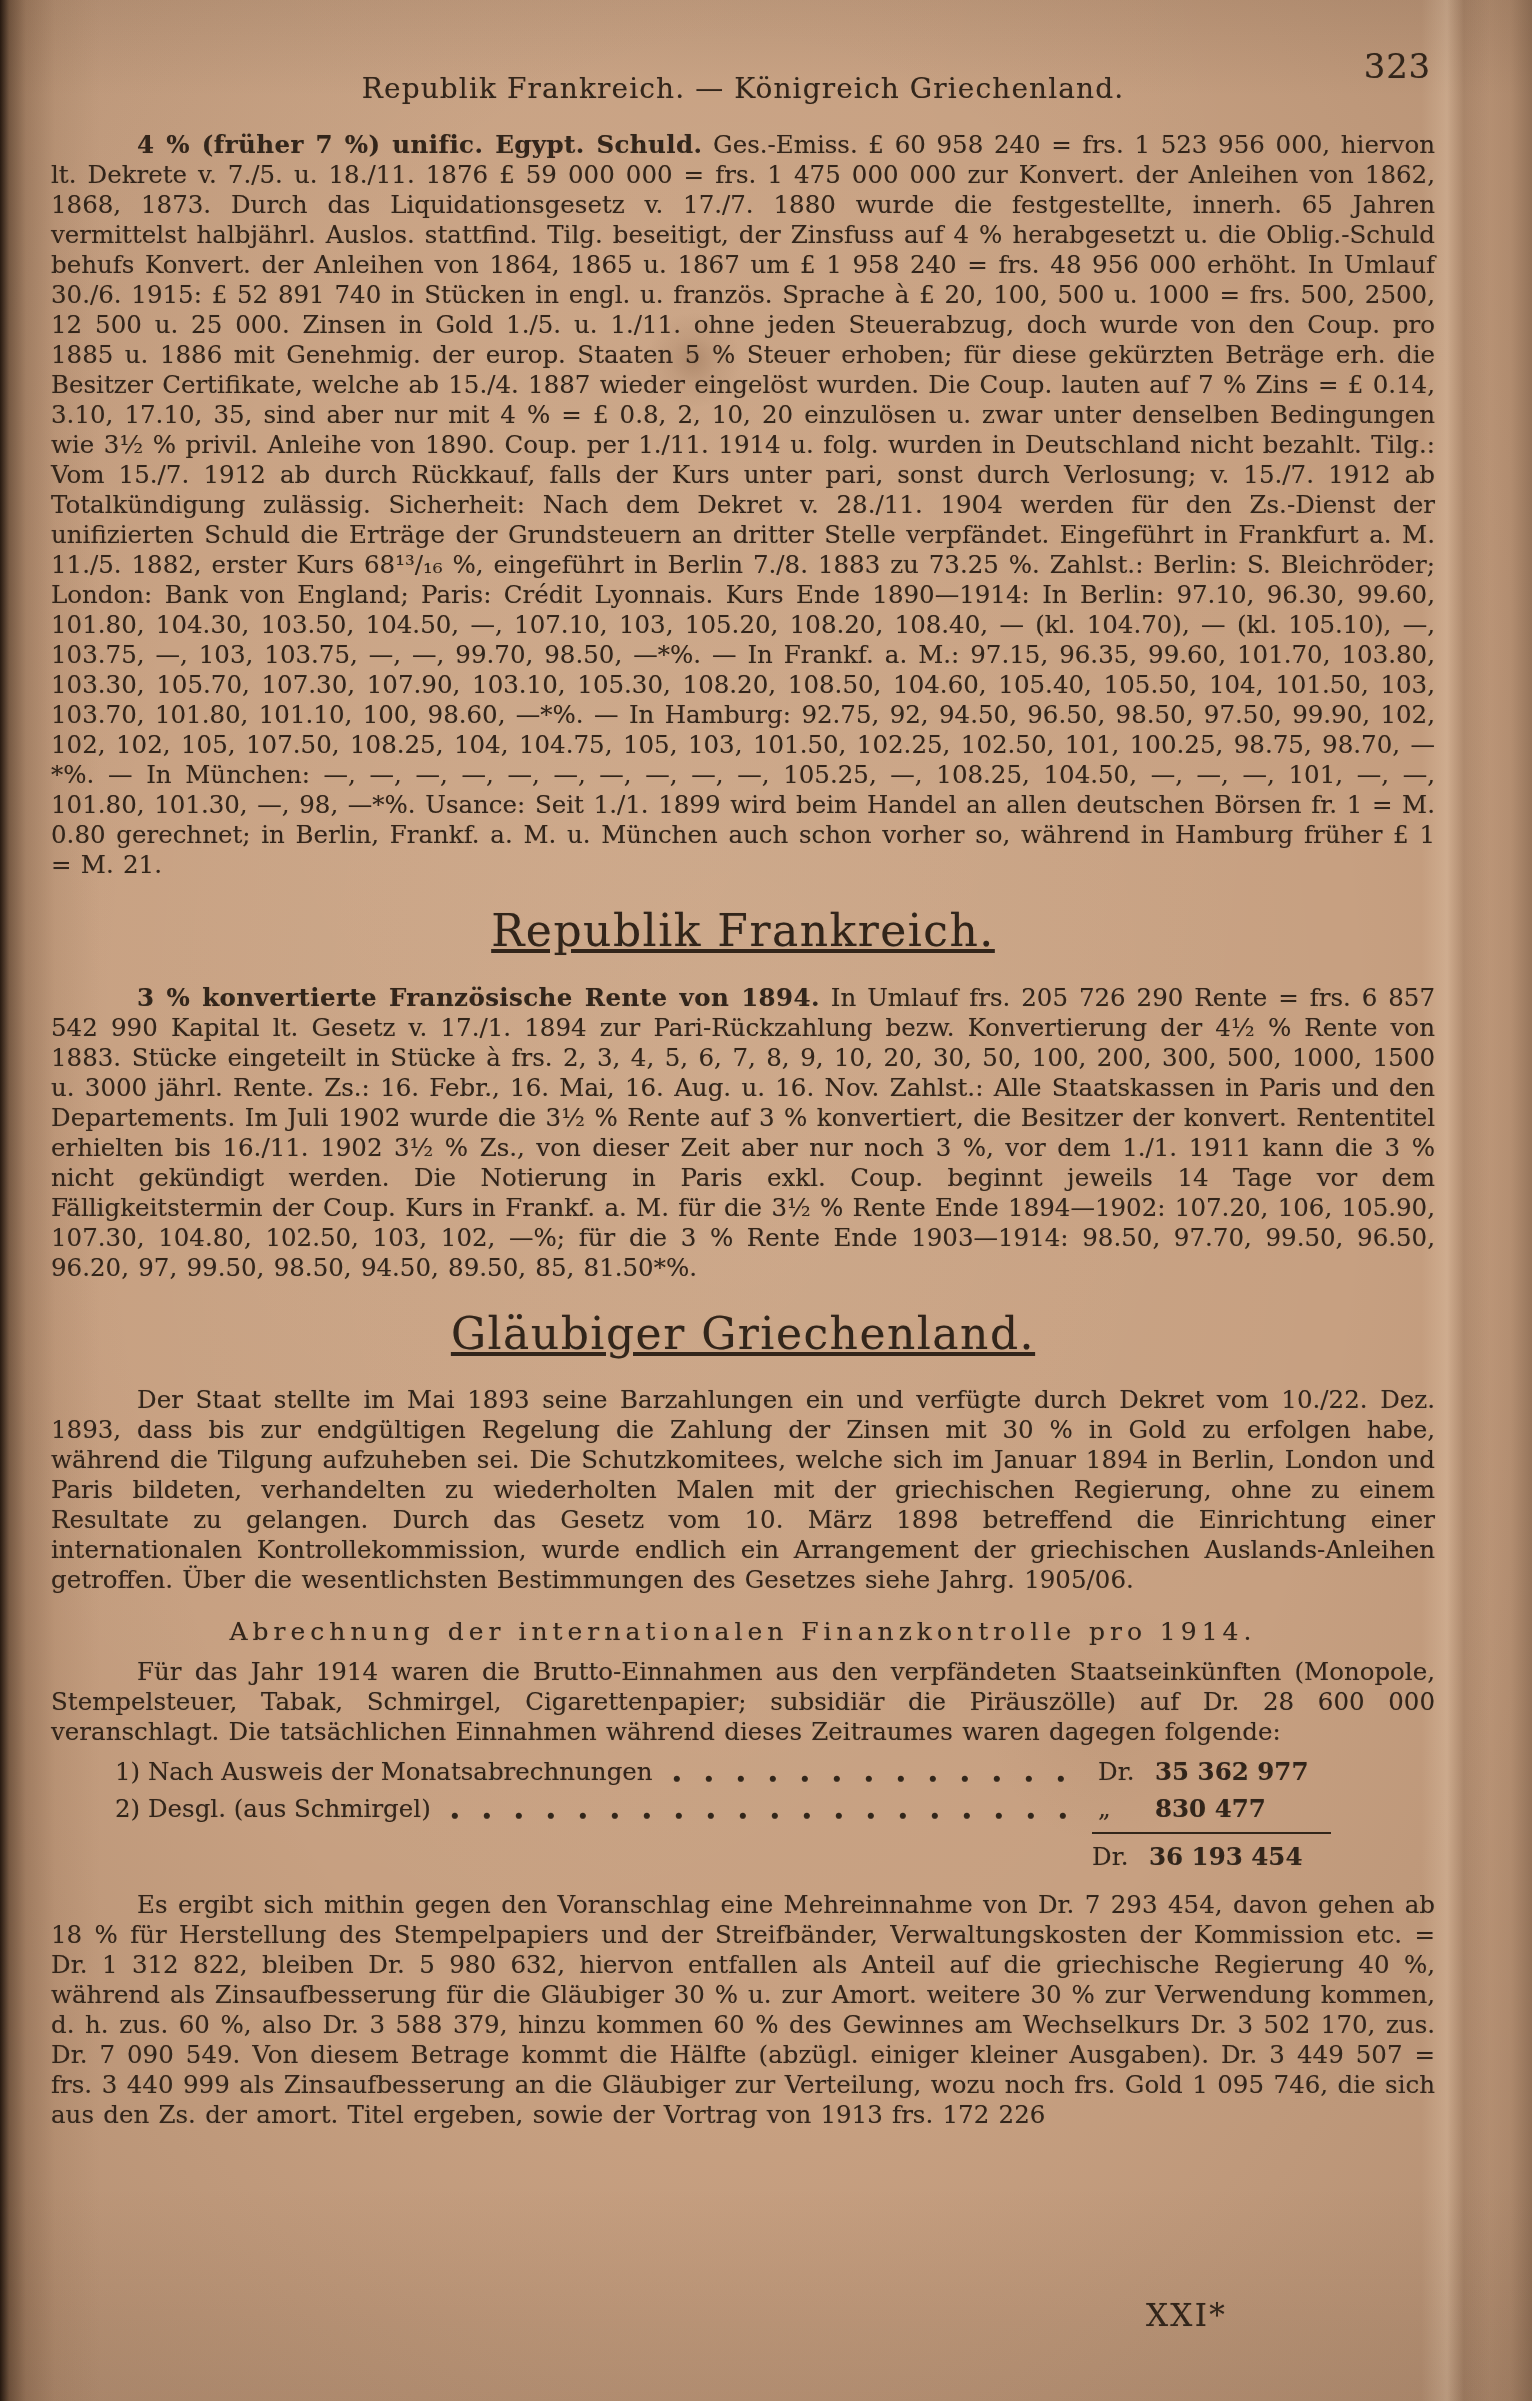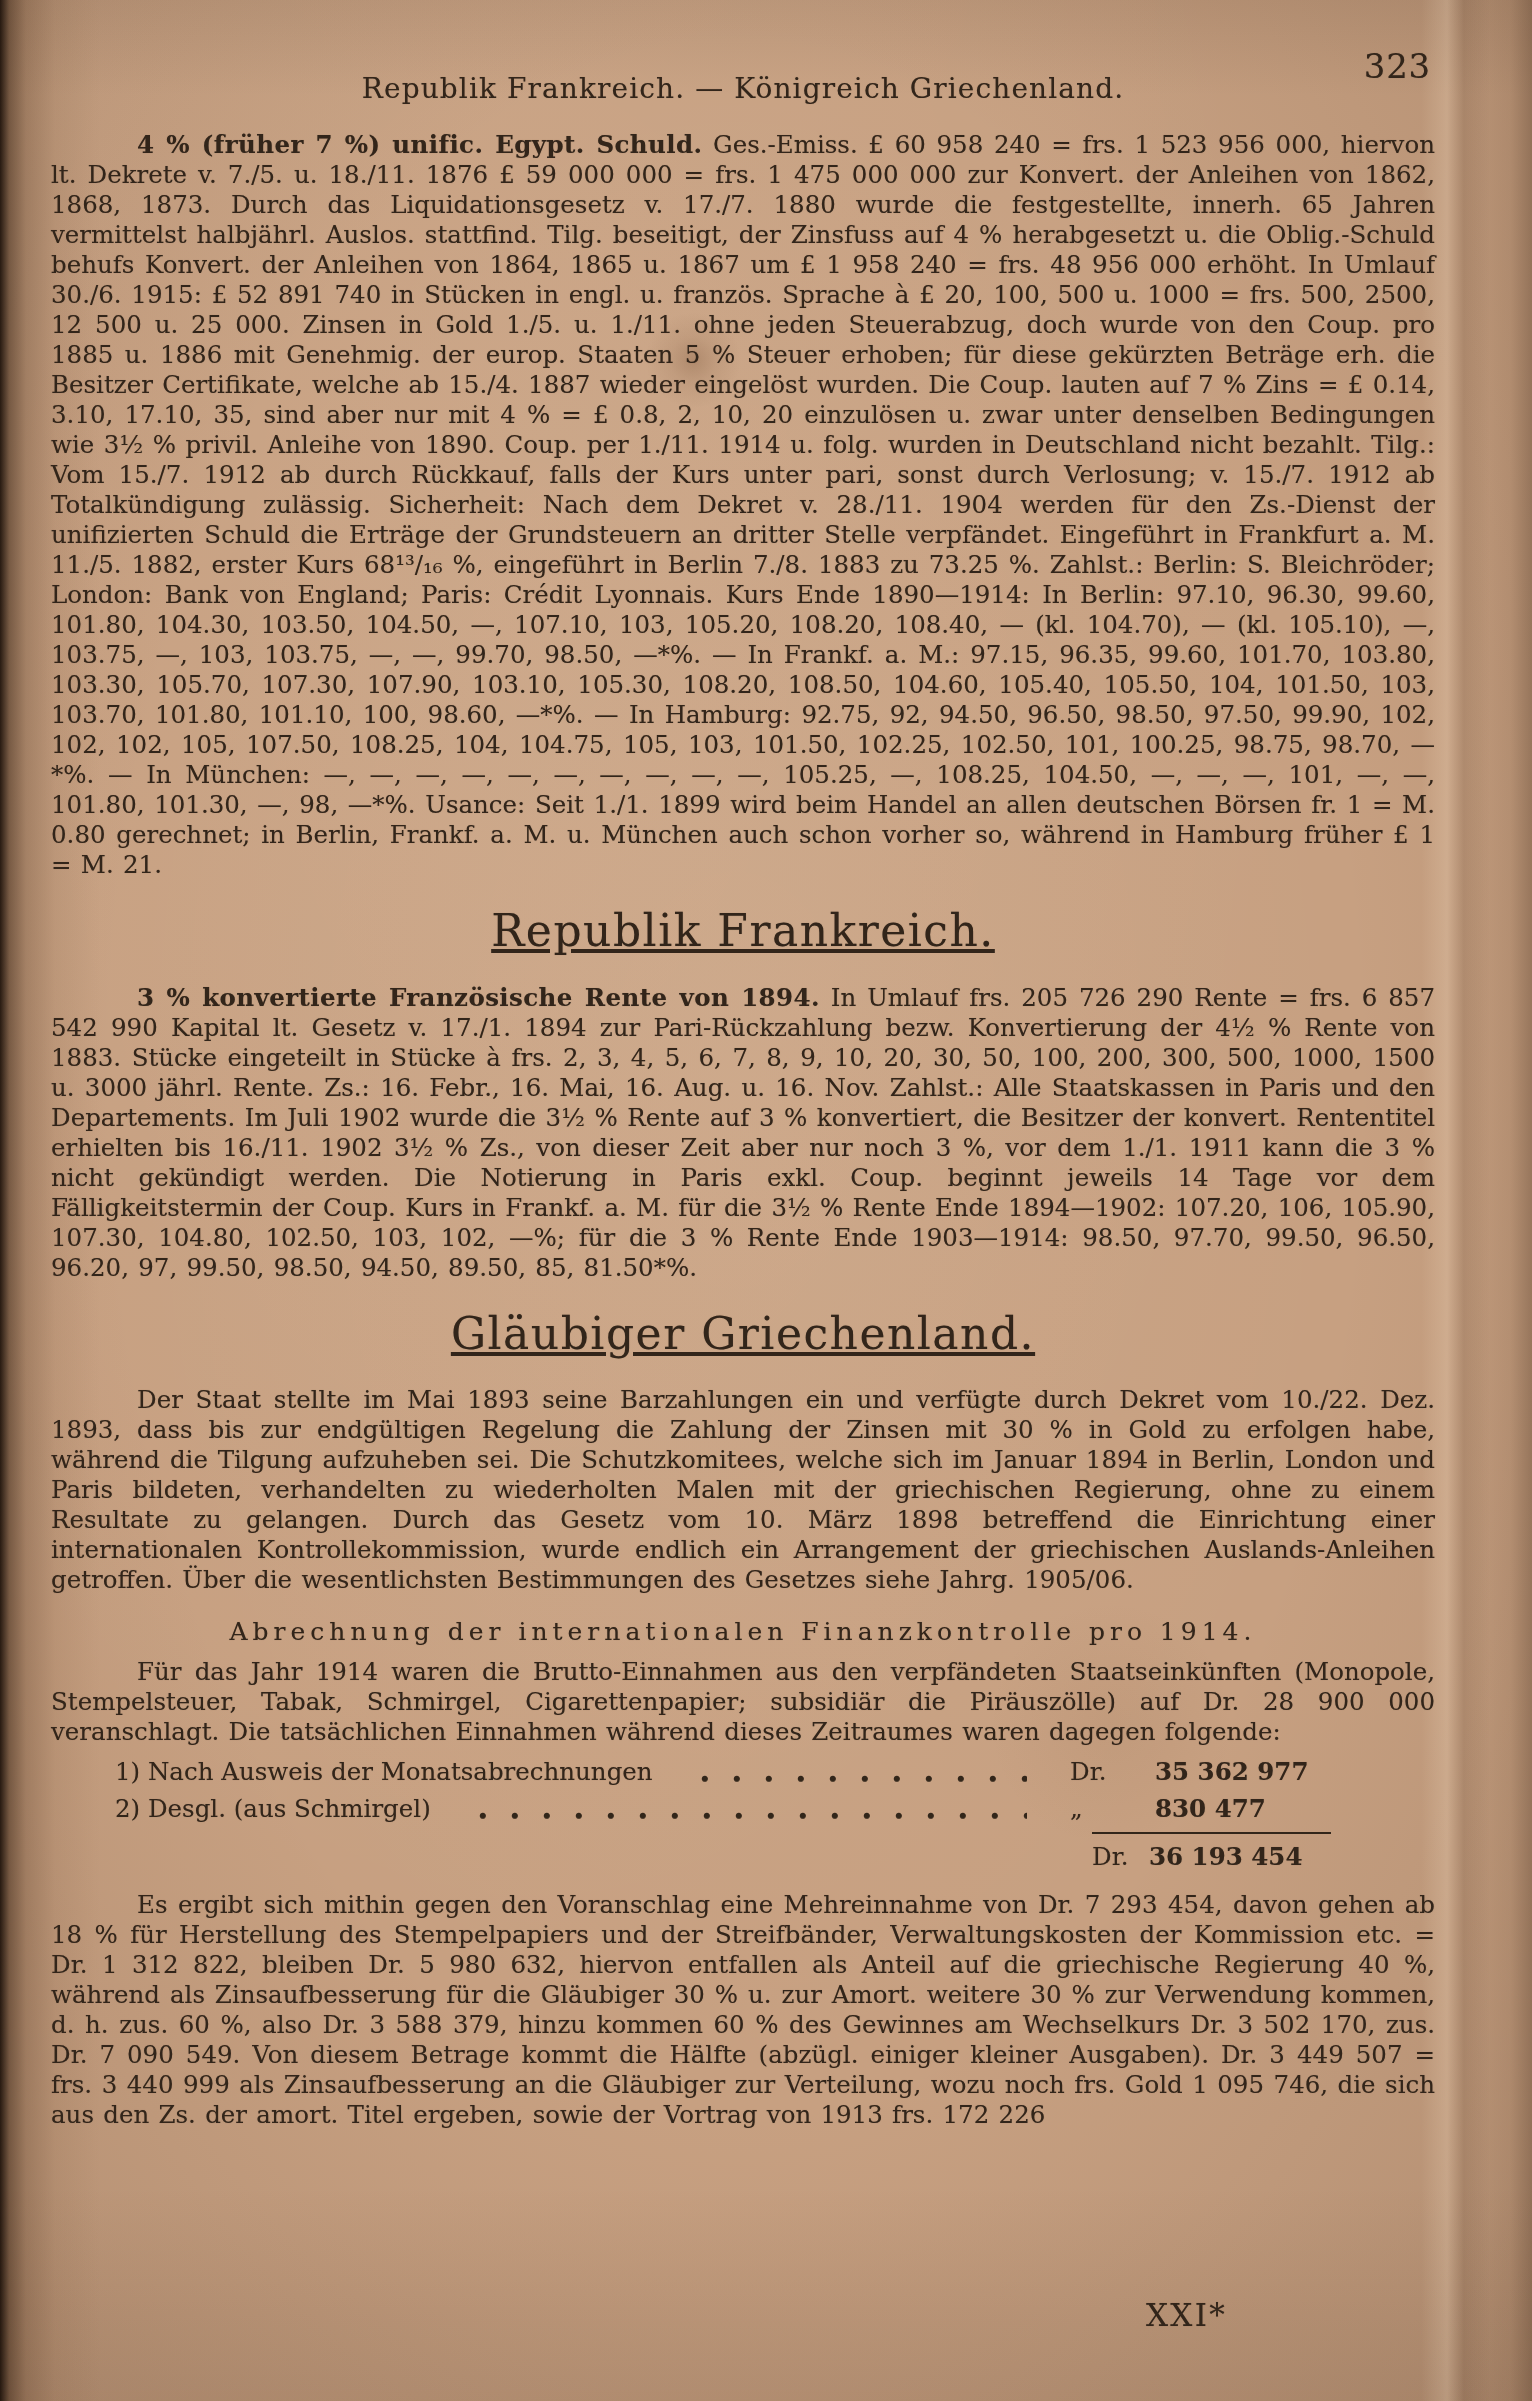--- a/index.html
+++ b/index.html
@@ -40,21 +40,21 @@
   .lead{font-weight:700;letter-spacing:0.4px;}
   .country-heading{
     font-size:44px;font-weight:400;letter-spacing:1.5px;line-height:49px;
     text-align:center;margin:26px 0 27.6px 0;text-decoration:underline;
   }
   .account-heading{
     font-size:25px;font-weight:400;letter-spacing:5px;line-height:34px;
     text-align:center;margin:20px 0 7.7px 0;
   }
   .ledger{margin:6.1px 104px 0 64px;font-size:24.5px;}
-  .ledger-row{display:flex;align-items:baseline;line-height:37px;white-space:nowrap;gap:28px;}
+  .ledger-row{display:flex;align-items:baseline;line-height:37px;white-space:nowrap;}
   .leader{
     flex:1 1 auto;height:7.7px;align-self:flex-end;
     margin:0 15.3px 7.7px 20px;
     background-image:radial-gradient(circle at 3.8px 3.8px, #32261a 2.6px, rgba(0,0,0,0) 3.5px);
     background-size:32px 7.7px;background-repeat:repeat-x;
   }
   .row-cur{width:57px;}
   .row-amt{width:176px;white-space:nowrap;font-weight:bold;}
   .ledger-total{
     margin-left:auto;margin-top:4.6px;width:239px;
@@ -85,21 +85,21 @@
     <h1 class="country-heading">Republik Frankreich.</h1>
 
     <p class="para"><span class="lead">3 % konvertierte Französische Rente von 1894.</span> <span>In Umlauf frs. 205 726 290 Rente = frs. 6 857 542 990 Kapital lt. Gesetz v. 17./1. 1894 zur Pari-Rückzahlung bezw. Konvertierung der 4½ % Rente von 1883. Stücke eingeteilt in Stücke à frs. 2, 3, 4, 5, 6, 7, 8, 9, 10, 20, 30, 50, 100, 200, 300, 500, 1000, 1500 u. 3000 jährl. Rente. Zs.: 16. Febr., 16. Mai, 16. Aug. u. 16. Nov. Zahlst.: Alle Staatskassen in Paris und den Departements. Im Juli 1902 wurde die 3½ % Rente auf 3 % konvertiert, die Besitzer der konvert. Rententitel erhielten bis 16./11. 1902 3½ % Zs., von dieser Zeit aber nur noch 3 %, vor dem 1./1. 1911 kann die 3 % nicht gekündigt werden. Die Notierung in Paris exkl. Coup. beginnt jeweils 14 Tage vor dem Fälligkeitstermin der Coup. Kurs in Frankf. a. M. für die 3½ % Rente Ende 1894—1902: 107.20, 106, 105.90, 107.30, 104.80, 102.50, 103, 102, —%; für die 3 % Rente Ende 1903—1914: 98.50, 97.70, 99.50, 96.50, 96.20, 97, 99.50, 98.50, 94.50, 89.50, 85, 81.50*%.</span></p>
 
     <h1 class="country-heading">Gläubiger Griechenland.</h1>
 
     <p class="para">Der Staat stellte im Mai 1893 seine Barzahlungen ein und verfügte durch Dekret vom 10./22. Dez. 1893, dass bis zur endgültigen Regelung die Zahlung der Zinsen mit 30 % in Gold zu erfolgen habe, während die Tilgung aufzuheben sei. Die Schutzkomitees, welche sich im Januar 1894 in Berlin, London und Paris bildeten, verhandelten zu wiederholten Malen mit der griechischen Regierung, ohne zu einem Resultate zu gelangen. Durch das Gesetz vom 10. März 1898 betreffend die Einrichtung einer internationalen Kontrollekommission, wurde endlich ein Arrangement der griechischen Auslands-Anleihen getroffen. Über die wesentlichsten Bestimmungen des Gesetzes siehe Jahrg. 1905/06.</p>
 
     <h2 class="account-heading">Abrechnung der internationalen Finanzkontrolle pro 1914.</h2>
 
-    <p class="para">Für das Jahr 1914 waren die Brutto-Einnahmen aus den verpfändeten Staatseinkünften (Monopole, Stempelsteuer, Tabak, Schmirgel, Cigarettenpapier; subsidiär die Piräuszölle) auf Dr. 28 900 000 veranschlagt. Die tatsächlichen Einnahmen während dieses Zeitraumes waren dagegen folgende:</p>
+    <p class="para">Für das Jahr 1914 waren die Brutto-Einnahmen aus den verpfändeten Staatseinkünften (Monopole, Stempelsteuer, Tabak, Schmirgel, Cigarettenpapier; subsidiär die Piräuszölle) auf Dr. 28 600 000 veranschlagt. Die tatsächlichen Einnahmen während dieses Zeitraumes waren dagegen folgende:</p>
 
     <div class="ledger">
       <div class="ledger-row">
         <span class="row-label">1) Nach Ausweis der Monatsabrechnungen</span>
         <span class="leader"></span>
         <span class="row-cur">Dr.</span>
         <span class="row-amt">35 362 977</span>
       </div>
       <div class="ledger-row">
         <span class="row-label">2) Desgl. (aus Schmirgel)</span>

